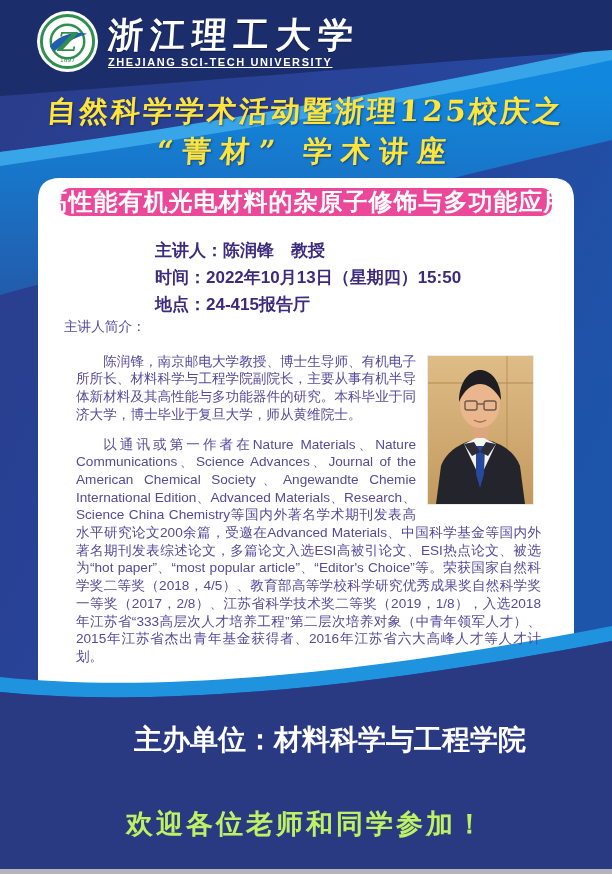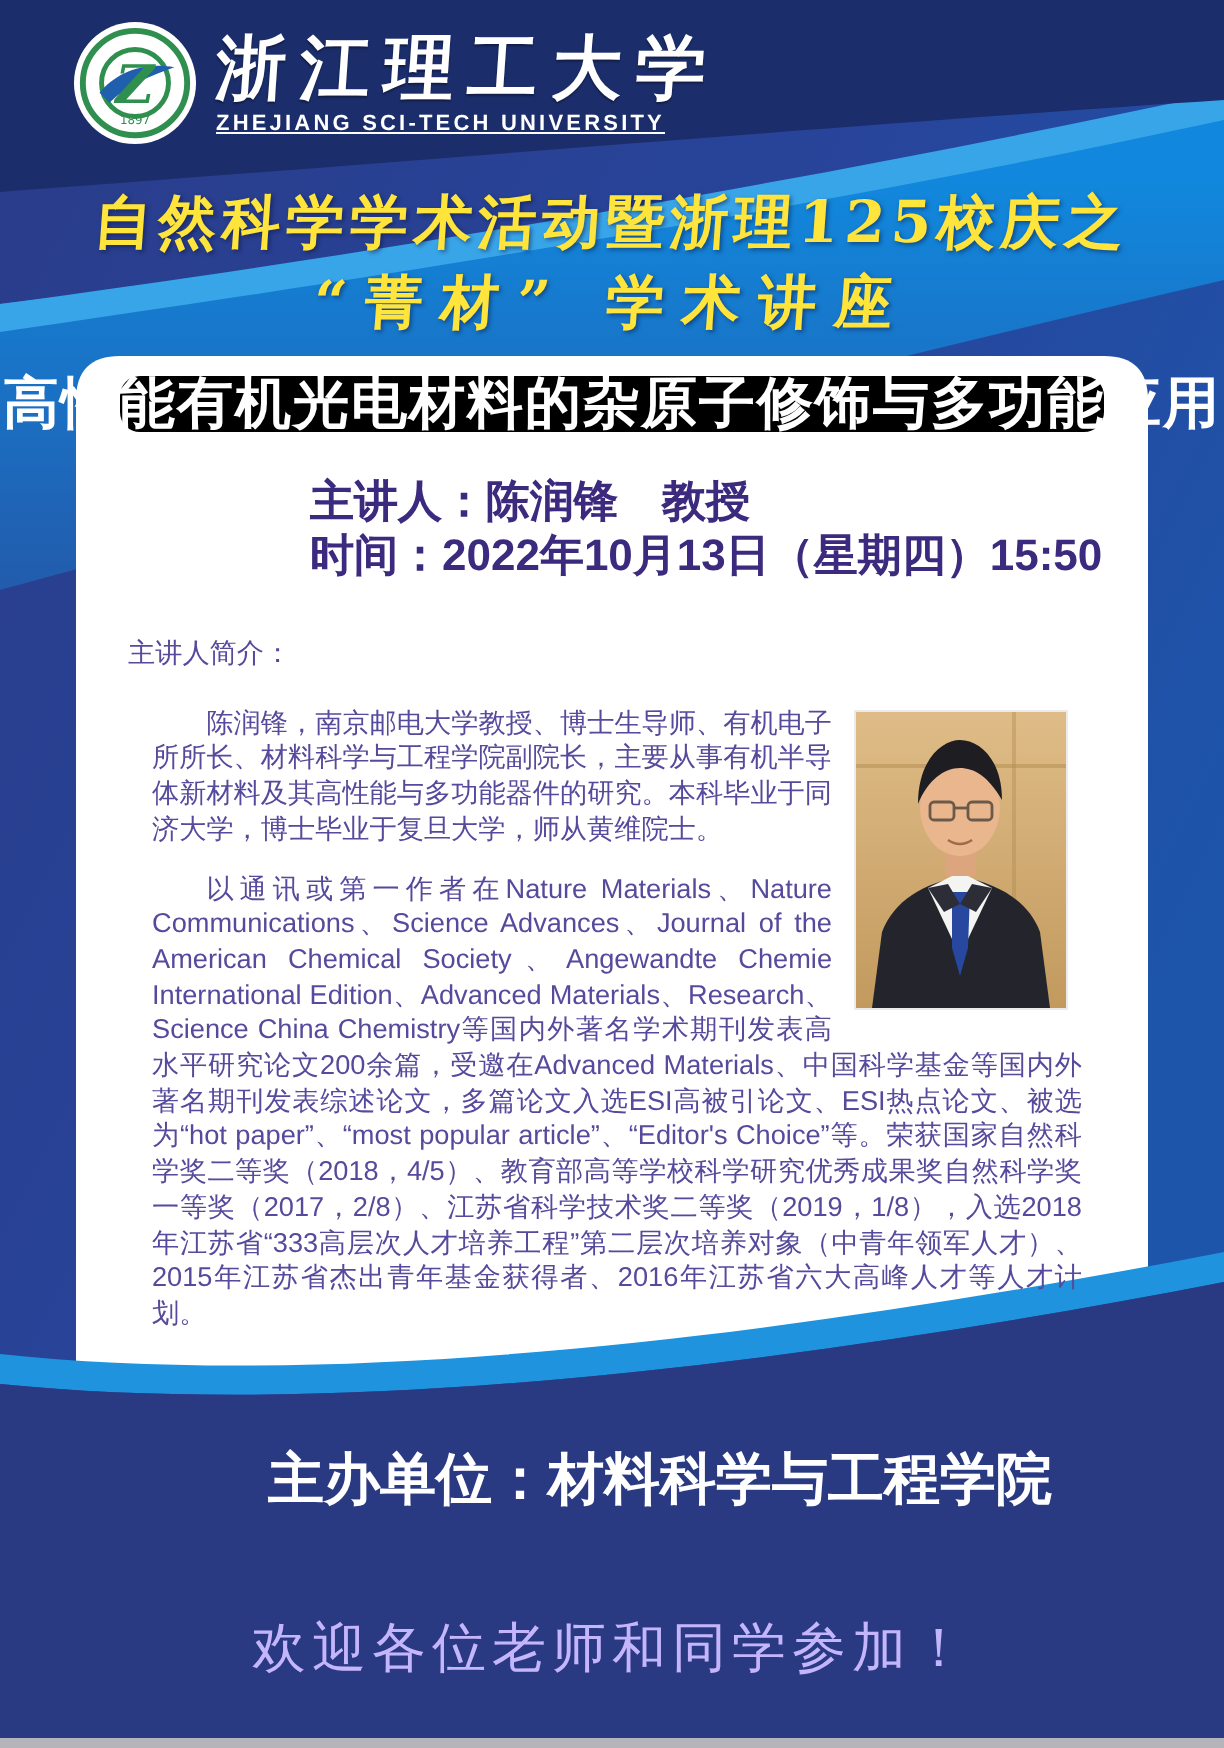--- a/index.html
+++ b/index.html
@@ -26,43 +26,43 @@
   .title-block { position:absolute; left:0; right:0; top:92px; text-align:center; z-index:2;
     color:#ffe43c; font-weight:bold; font-family:"DejaVu Serif", serif;
     text-shadow:1px 1px 2px rgba(10,20,60,.5);
   }
   .title-line1 { font-size:29px; letter-spacing:3px; line-height:38px; transform:skewX(-4deg); }
   .title-line2 { font-size:29px; letter-spacing:9px; line-height:38px; margin-top:2px; transform:skewX(-4deg); }
 
   
   .banner {
     position:absolute; left:60px; top:188px; width:492px; height:28px; z-index:2;
-    background:#000000; border-radius:10px; display:flex; align-items:center; justify-content:center;
-    color:#ffffff; font-size:28px; font-weight:bold; letter-spacing:1px; white-space:nowrap;
+    background:#ec4899; border-radius:10px; display:flex; align-items:center; justify-content:center;
+    color:#ffffff; font-size:24px; font-weight:bold; letter-spacing:1px; white-space:nowrap;
   }
 
   
   .details { position:absolute; left:155px; top:237px; z-index:2;
-    color:#3b2a7d; font-size:22px; font-weight:bold; line-height:27px; }
+    color:#3b2a7d; font-size:17px; font-weight:bold; line-height:27px; }
   .details div { white-space:nowrap; }
 
   
   .bio { position:absolute; left:64px; top:318px; width:489px; z-index:2;
     color:#564a9c; font-size:13.6px; line-height:17.7px; text-align:justify; }
   .bio-heading { font-weight:normal; margin:0 0 17px 0; }
   .bio p { margin:12px; text-indent:2em; }
   .photo-box { float:right; width:105px; height:148px; margin:3px 20px 8px 12px; }
   .photo-box svg { width:100%; height:100%; display:block; box-shadow:0 0 0 1px rgba(0,0,0,.08); }
 
   
   .organizers { position:absolute; left:134px; top:722px; z-index:2;
     color:#fff; font-size:28px; font-weight:bold; line-height:35px; }
   .organizer-line2 { padding-left:85px; }
   .welcome { position:absolute; left:0; right:0; top:806px; z-index:2; text-align:center;
-    color:#c4b5fd; font-size:27px; font-weight:normal; letter-spacing:3px; }
+    color:#bef264; font-size:27px; font-weight:bold; letter-spacing:3px; }
 </style>
 </head>
 <body>
 
 <div class="poster">
 
   <svg class="bg" width="612" height="874" viewBox="0 0 612 874" aria-hidden="true">
     <defs>
       <linearGradient id="bgGrad" x1="0" y1="120" x2="612" y2="420" gradientUnits="userSpaceOnUse">
         <stop offset="0" stop-color="#2a3d8c"></stop>
@@ -108,20 +108,21 @@
     <div class="title-line2">“菁材” 学术讲座</div>
   </div>
 
   <div class="banner">
     <span>高性能有机光电材料的杂原子修饰与多功能应用</span>
   </div>
 
   <div class="details">
     <div>主讲人：陈润锋　教授</div>
     <div>时间：2022年10月13日（星期四）15:50</div>
+    <div>地点：24-415报告厅</div>
   </div>
 
   <div class="bio">
     <div class="bio-heading">主讲人简介：</div>
     <div class="photo-box">
       <svg viewBox="0 0 105 148" aria-hidden="true">
         <rect x="0" y="0" width="105" height="148" fill="url(#woodGrad)"></rect>
         <rect x="0" y="26" width="105" height="2" fill="#b08a50" opacity="0.5"></rect>
         <rect x="78" y="0" width="2" height="148" fill="#b08a50" opacity="0.4"></rect>
         <path d="M8,148 L13,110 C19,94 34,86 52,82 C71,86 86,94 92,110 L97,148 Z" fill="#23242c"></path>

